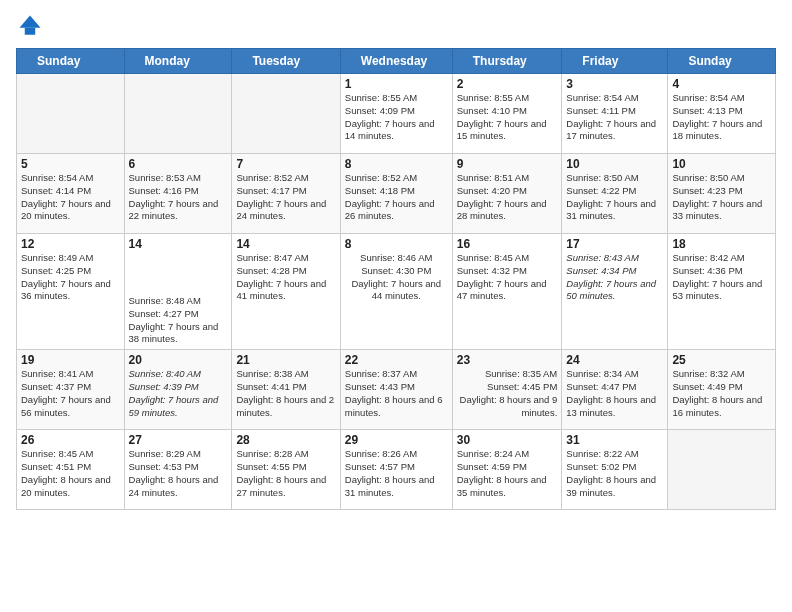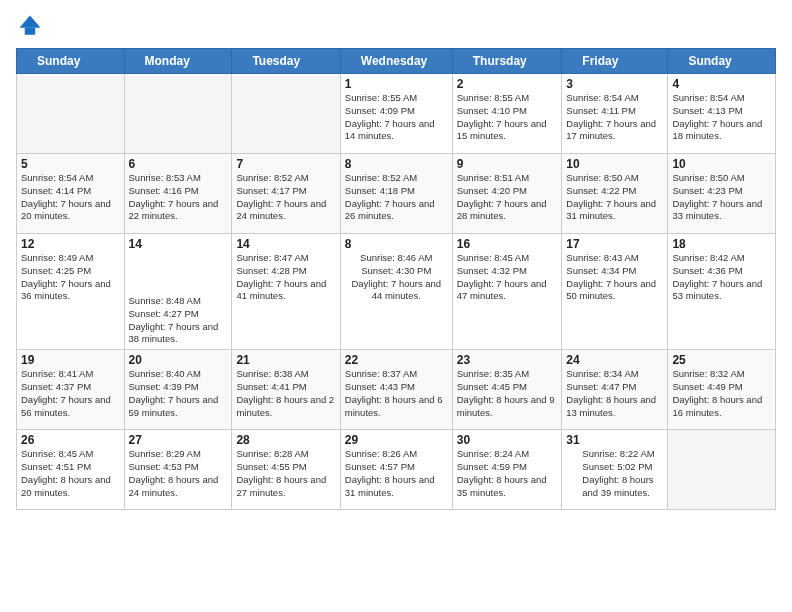--- a/index.html
+++ b/index.html
@@ -224,59 +224,59 @@
 Daylight: 7 hours and 44 minutes.</div>
           </td>
           <td>
             <div class="day-num">16</div>
             <div class="day-info" style="white-space: pre-line;">Sunrise: 8:45 AM
 Sunset: 4:32 PM
 Daylight: 7 hours and 47 minutes.</div>
           </td>
           <td>
             <div class="day-num">17</div>
-            <div class="day-info" style="white-space: pre-line;">Sunrise: 8:43 AM
+            <div class="day-info" style="white-space: pre-line; font-style: italic;">Sunrise: 8:43 AM
 Sunset: 4:34 PM
 Daylight: 7 hours and 50 minutes.</div>
           </td>
           <td>
             <div class="day-num">18</div>
             <div class="day-info" style="white-space: pre-line;">Sunrise: 8:42 AM
 Sunset: 4:36 PM
 Daylight: 7 hours and 53 minutes.</div>
           </td>
         </tr>
         <tr>
           <td>
             <div class="day-num">19</div>
             <div class="day-info" style="white-space: pre-line;">Sunrise: 8:41 AM
 Sunset: 4:37 PM
 Daylight: 7 hours and 56 minutes.</div>
           </td>
           <td>
             <div class="day-num">20</div>
-            <div class="day-info" style="white-space: pre-line;">Sunrise: 8:40 AM
+            <div class="day-info" style="white-space: pre-line; font-style: italic;">Sunrise: 8:40 AM
 Sunset: 4:39 PM
 Daylight: 7 hours and 59 minutes.</div>
           </td>
           <td>
             <div class="day-num">21</div>
             <div class="day-info" style="white-space: pre-line;">Sunrise: 8:38 AM
 Sunset: 4:41 PM
 Daylight: 8 hours and 2 minutes.</div>
           </td>
           <td>
             <div class="day-num">22</div>
             <div class="day-info" style="white-space: pre-line;">Sunrise: 8:37 AM
 Sunset: 4:43 PM
 Daylight: 8 hours and 6 minutes.</div>
           </td>
           <td>
             <div class="day-num">23</div>
-            <div class="day-info" style="white-space: pre-line;">Sunrise: 8:35 AM
+            <div class="day-info" style="white-space: pre-line; text-align: right;">Sunrise: 8:35 AM
 Sunset: 4:45 PM
 Daylight: 8 hours and 9 minutes.</div>
           </td>
           <td>
             <div class="day-num">24</div>
             <div class="day-info" style="white-space: pre-line;">Sunrise: 8:34 AM
 Sunset: 4:47 PM
 Daylight: 8 hours and 13 minutes.</div>
           </td>
           <td>
@@ -312,21 +312,21 @@
 Daylight: 8 hours and 31 minutes.</div>
           </td>
           <td>
             <div class="day-num">30</div>
             <div class="day-info" style="white-space: pre-line;">Sunrise: 8:24 AM
 Sunset: 4:59 PM
 Daylight: 8 hours and 35 minutes.</div>
           </td>
           <td>
             <div class="day-num">31</div>
-            <div class="day-info" style="white-space: pre-line; margin-left: 16px;">Sunrise: 8:22 AM
+            <div class="day-info" style="white-space: pre-line;">Sunrise: 8:22 AM
 Sunset: 5:02 PM
 Daylight: 8 hours and 39 minutes.</div>
           </td>
           <td class="empty"></td>
         </tr>
       </tbody>
   </table>
 </div>
 
 </body></html>

